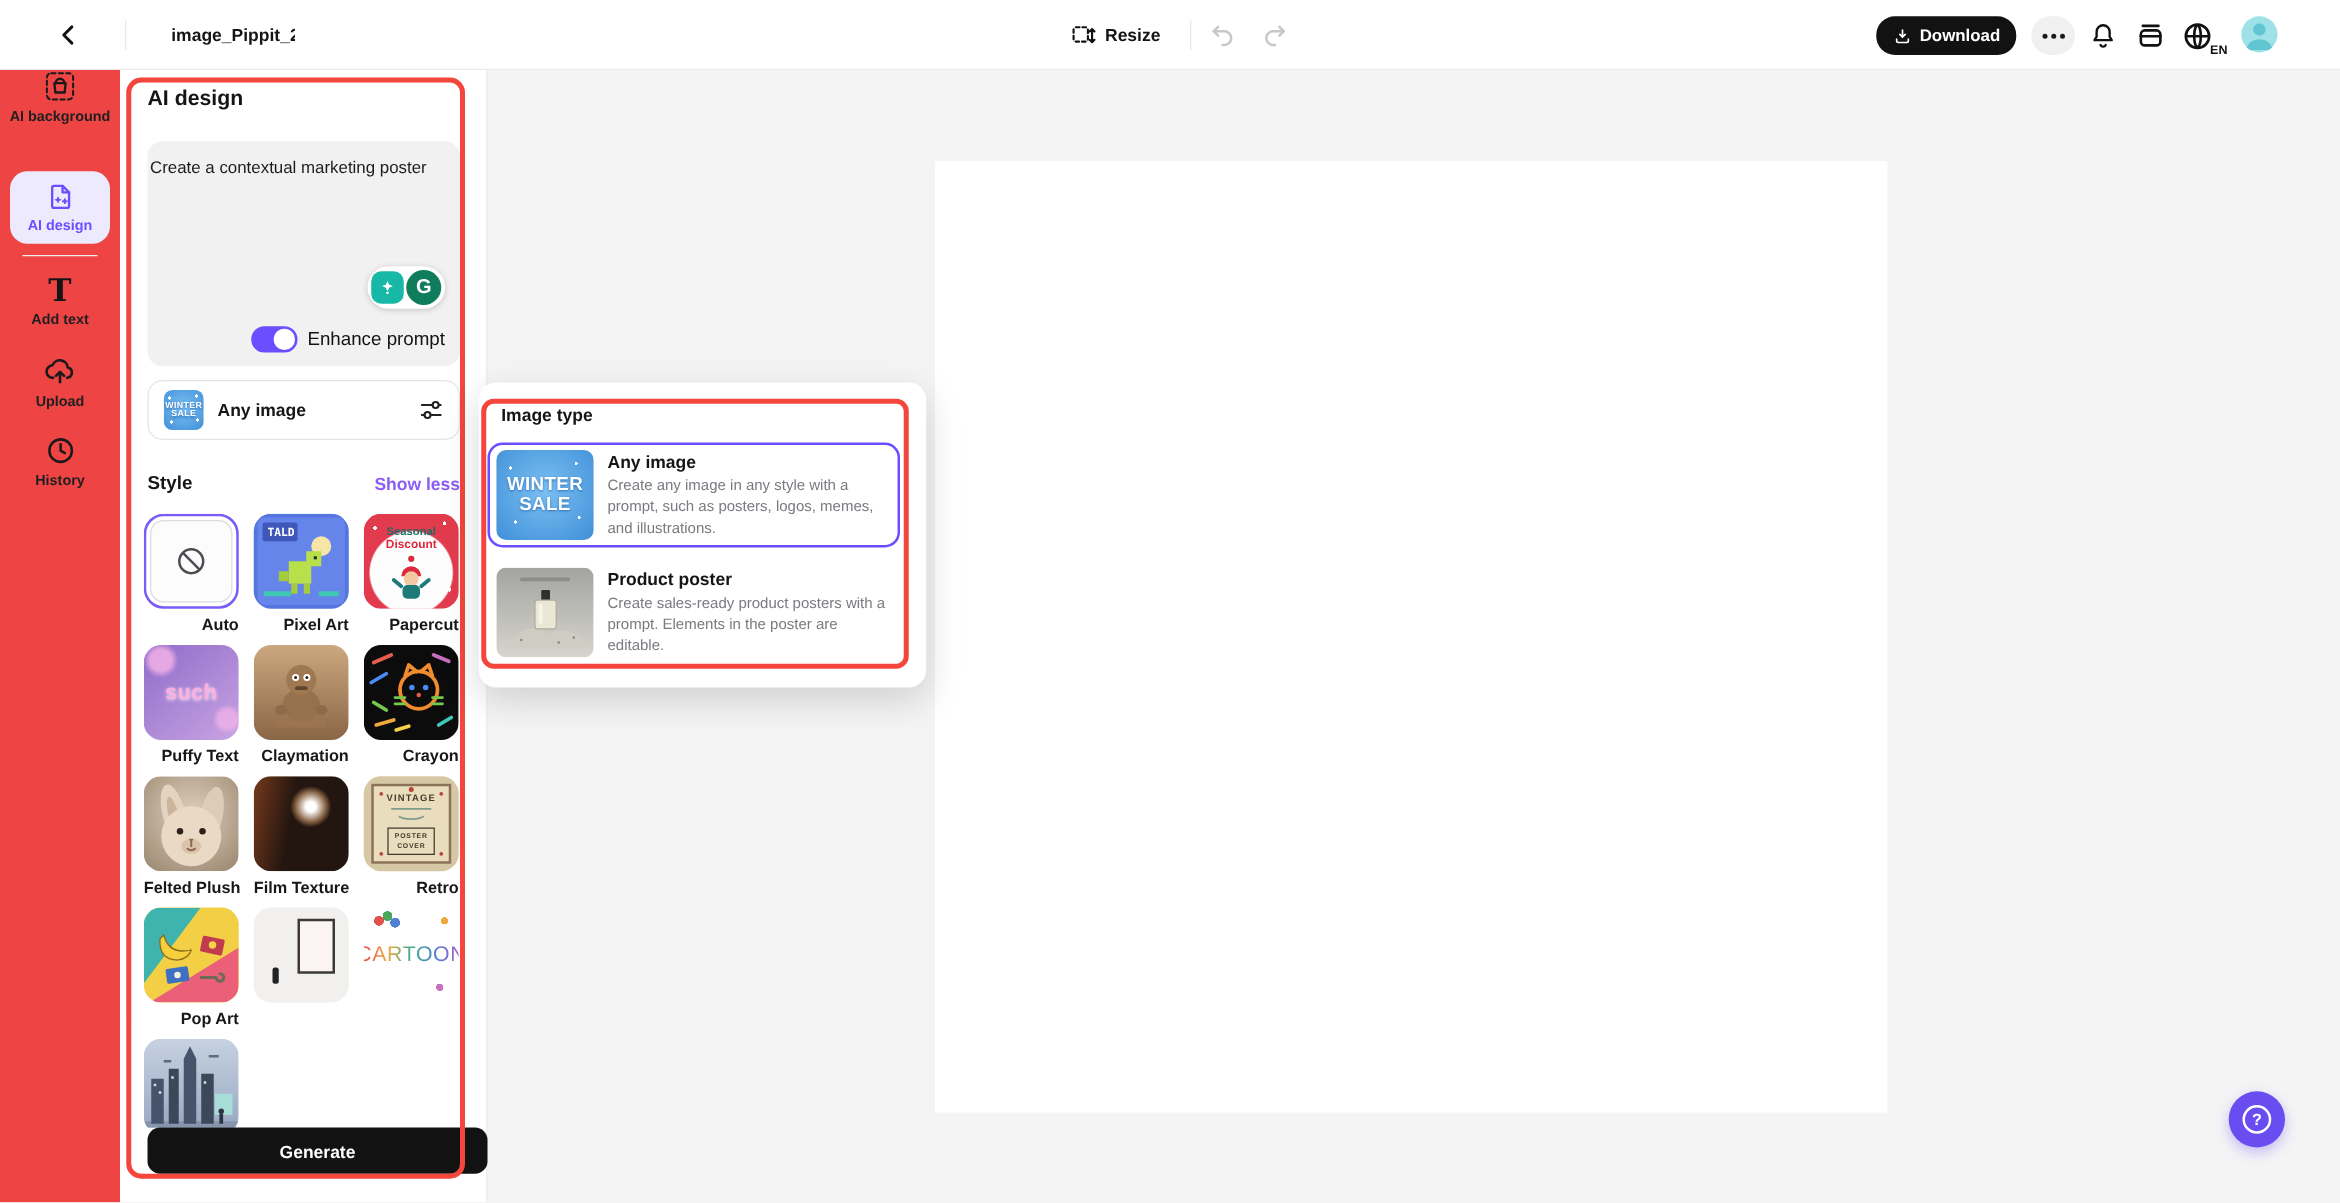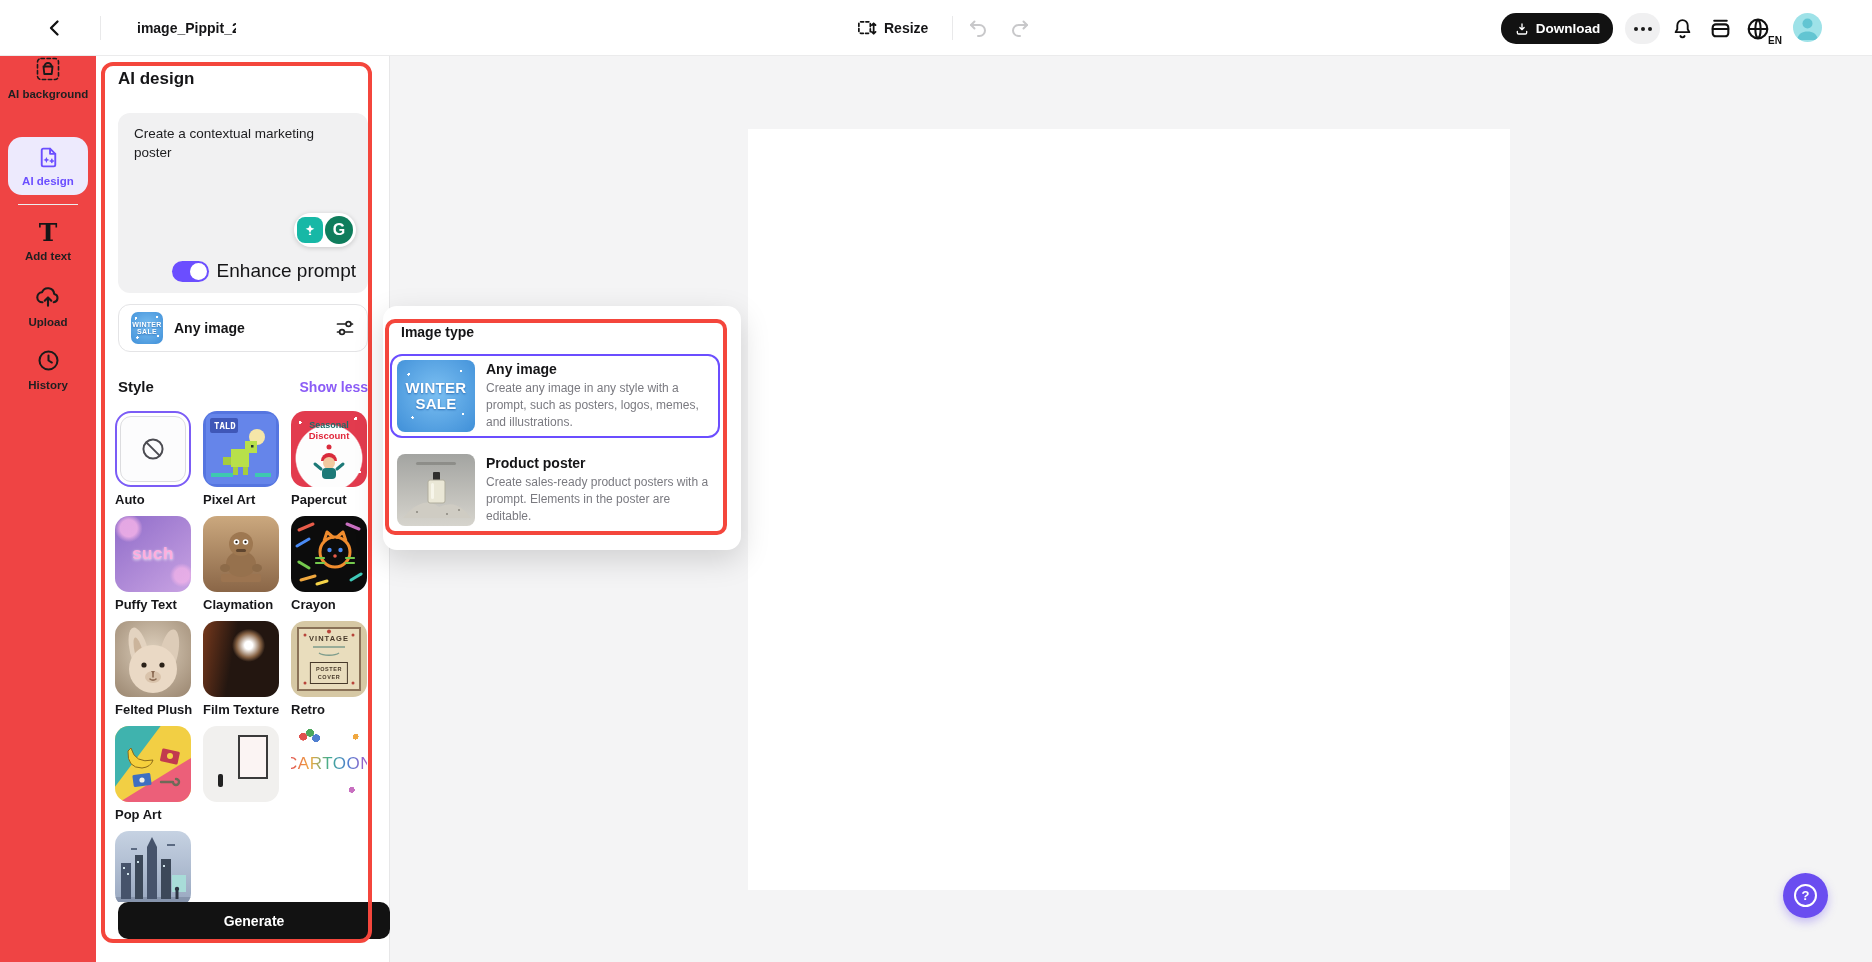--- a/index.html
+++ b/index.html
@@ -49,51 +49,51 @@
   .sb-active .sb-label { color:#6b4eff; }
   .sb-divider { position:absolute; top:161px; left:18px; width:60px; height:1px; background:#ededee; }
   .t-glyph { font-family:"DejaVu Serif",serif; font-size:25px; font-weight:600; line-height:1; display:block; }
 
   
   .panel { position:absolute; top:56px; left:96px; width:294px; bottom:0; background:#fff;
            border-right:1px solid #e7e7e8; z-index:20; }
   .panel-title { position:absolute; left:22px; top:13px; font-size:17px; font-weight:700; }
   .prompt-box { position:absolute; left:22px; top:57px; width:250px; height:180px;
                 background:#f1f1f2; border-radius:12px; cursor:text; }
-  .prompt-text { padding:12px 16px; font-size:13.5px; line-height:1.4; color:#1d1d1f; }
+  .prompt-text { padding:12px 2px; font-size:13.5px; line-height:1.4; color:#1d1d1f; }
   .gram-pill { position:absolute; right:12px; bottom:46px; height:34px; padding:3px;
                background:#fff; border-radius:17px; box-shadow:0 1px 5px rgba(0,0,0,.18);
                display:flex; align-items:center; gap:2px; cursor:pointer; }
   .gram-bulb { width:26px; height:26px; border-radius:8px; background:#17b8a6;
                display:flex; align-items:center; justify-content:center; }
   .gram-g { width:28px; height:28px; border-radius:50%; background:#0f7d5c; color:#fff;
             display:flex; align-items:center; justify-content:center; }
   .gram-g i { font-style:normal; font-weight:800; font-size:16px; }
   .enhance-row { position:absolute; right:12px; bottom:11px; display:flex; align-items:center; gap:8px; }
   .toggle { width:37px; height:21px; border-radius:11px; background:#6b4eff; position:relative; cursor:pointer; }
   .knob { position:absolute; right:2px; top:2px; width:17px; height:17px; background:#fff; border-radius:50%; }
-  .enhance-label { font-size:19px; color:#141416; }
+  .enhance-label { font-size:15px; color:#141416; }
 
   .selector-row { position:absolute; left:22px; top:248px; width:250px; height:48px;
                   border:1px solid #e4e4e6; border-radius:12px; background:#fff;
                   display:flex; align-items:center; padding:0 12px; gap:11px; cursor:pointer; }
   .selector-label { font-size:14px; font-weight:600; }
   .selector-row svg { margin-left:auto; }
 
   .style-head { position:absolute; left:22px; top:322px; width:250px; display:flex;
                 justify-content:space-between; align-items:center; }
   .style-title { font-size:15px; font-weight:700; }
   .show-less { font-size:14px; font-weight:700; color:#8b5cf6; text-decoration:none; cursor:pointer;margin-left:40px; }
 
   .style-grid { position:absolute; left:19px; top:355px; width:254px; height:491px;
                 display:grid; grid-template-columns:repeat(3,76px); column-gap:12px; row-gap:9px;
                 overflow:hidden; }
   .cell { width:76px; cursor:pointer; }
   .tile { width:76px; height:76px; border-radius:14px; overflow:hidden; position:relative; }
-  .tlabel { margin-top:5px; text-align:left; font-size:13px; font-weight:600; color:#17171a; white-space:nowrap; }
+  .tlabel { margin-top:5px; text-align:right; font-size:13px; font-weight:600; color:#17171a; white-space:nowrap; }
 
   .tile-auto { background:#fff; border:2px solid #7b5cf6; border-radius:16px; padding:3px; }
   .auto-in { width:100%; height:100%; border:1px solid #dcdcdf; border-radius:11px; background:#fcfcfd;
              display:flex; align-items:center; justify-content:center; }
 
   .t-pixel { background:#5575e0; }
   .t-papercut { background:#e23b4e;
     background-image:radial-gradient(circle 1.5px at 12% 15%,#fff 97%,transparent),
       radial-gradient(circle 1.5px at 85% 10%,#fff 97%,transparent),
       radial-gradient(circle 1.5px at 90% 80%,#fff 97%,transparent),

